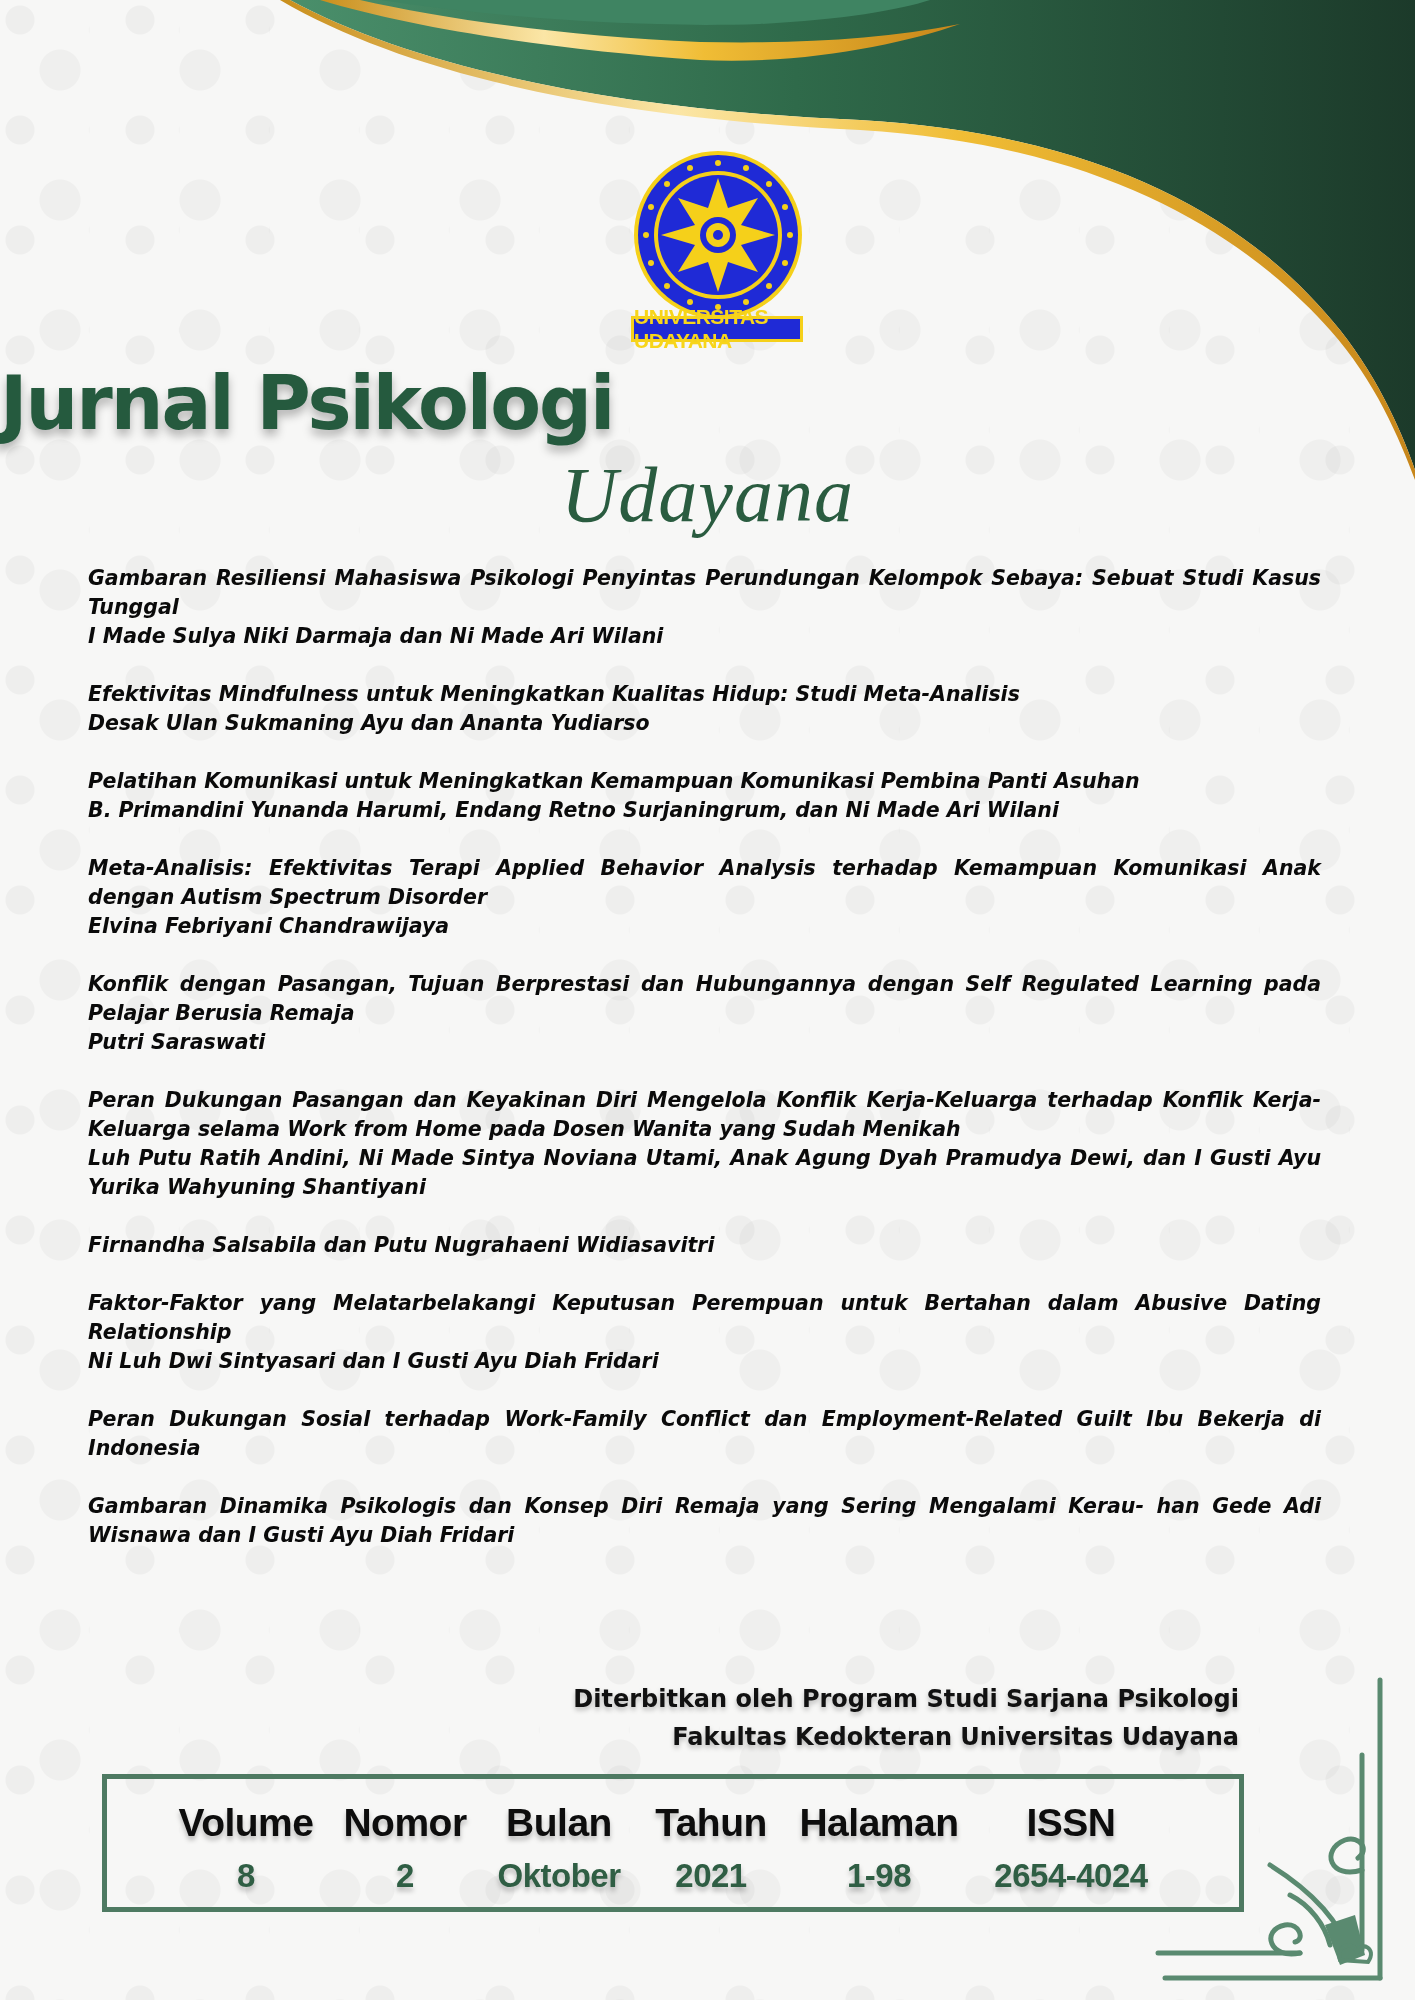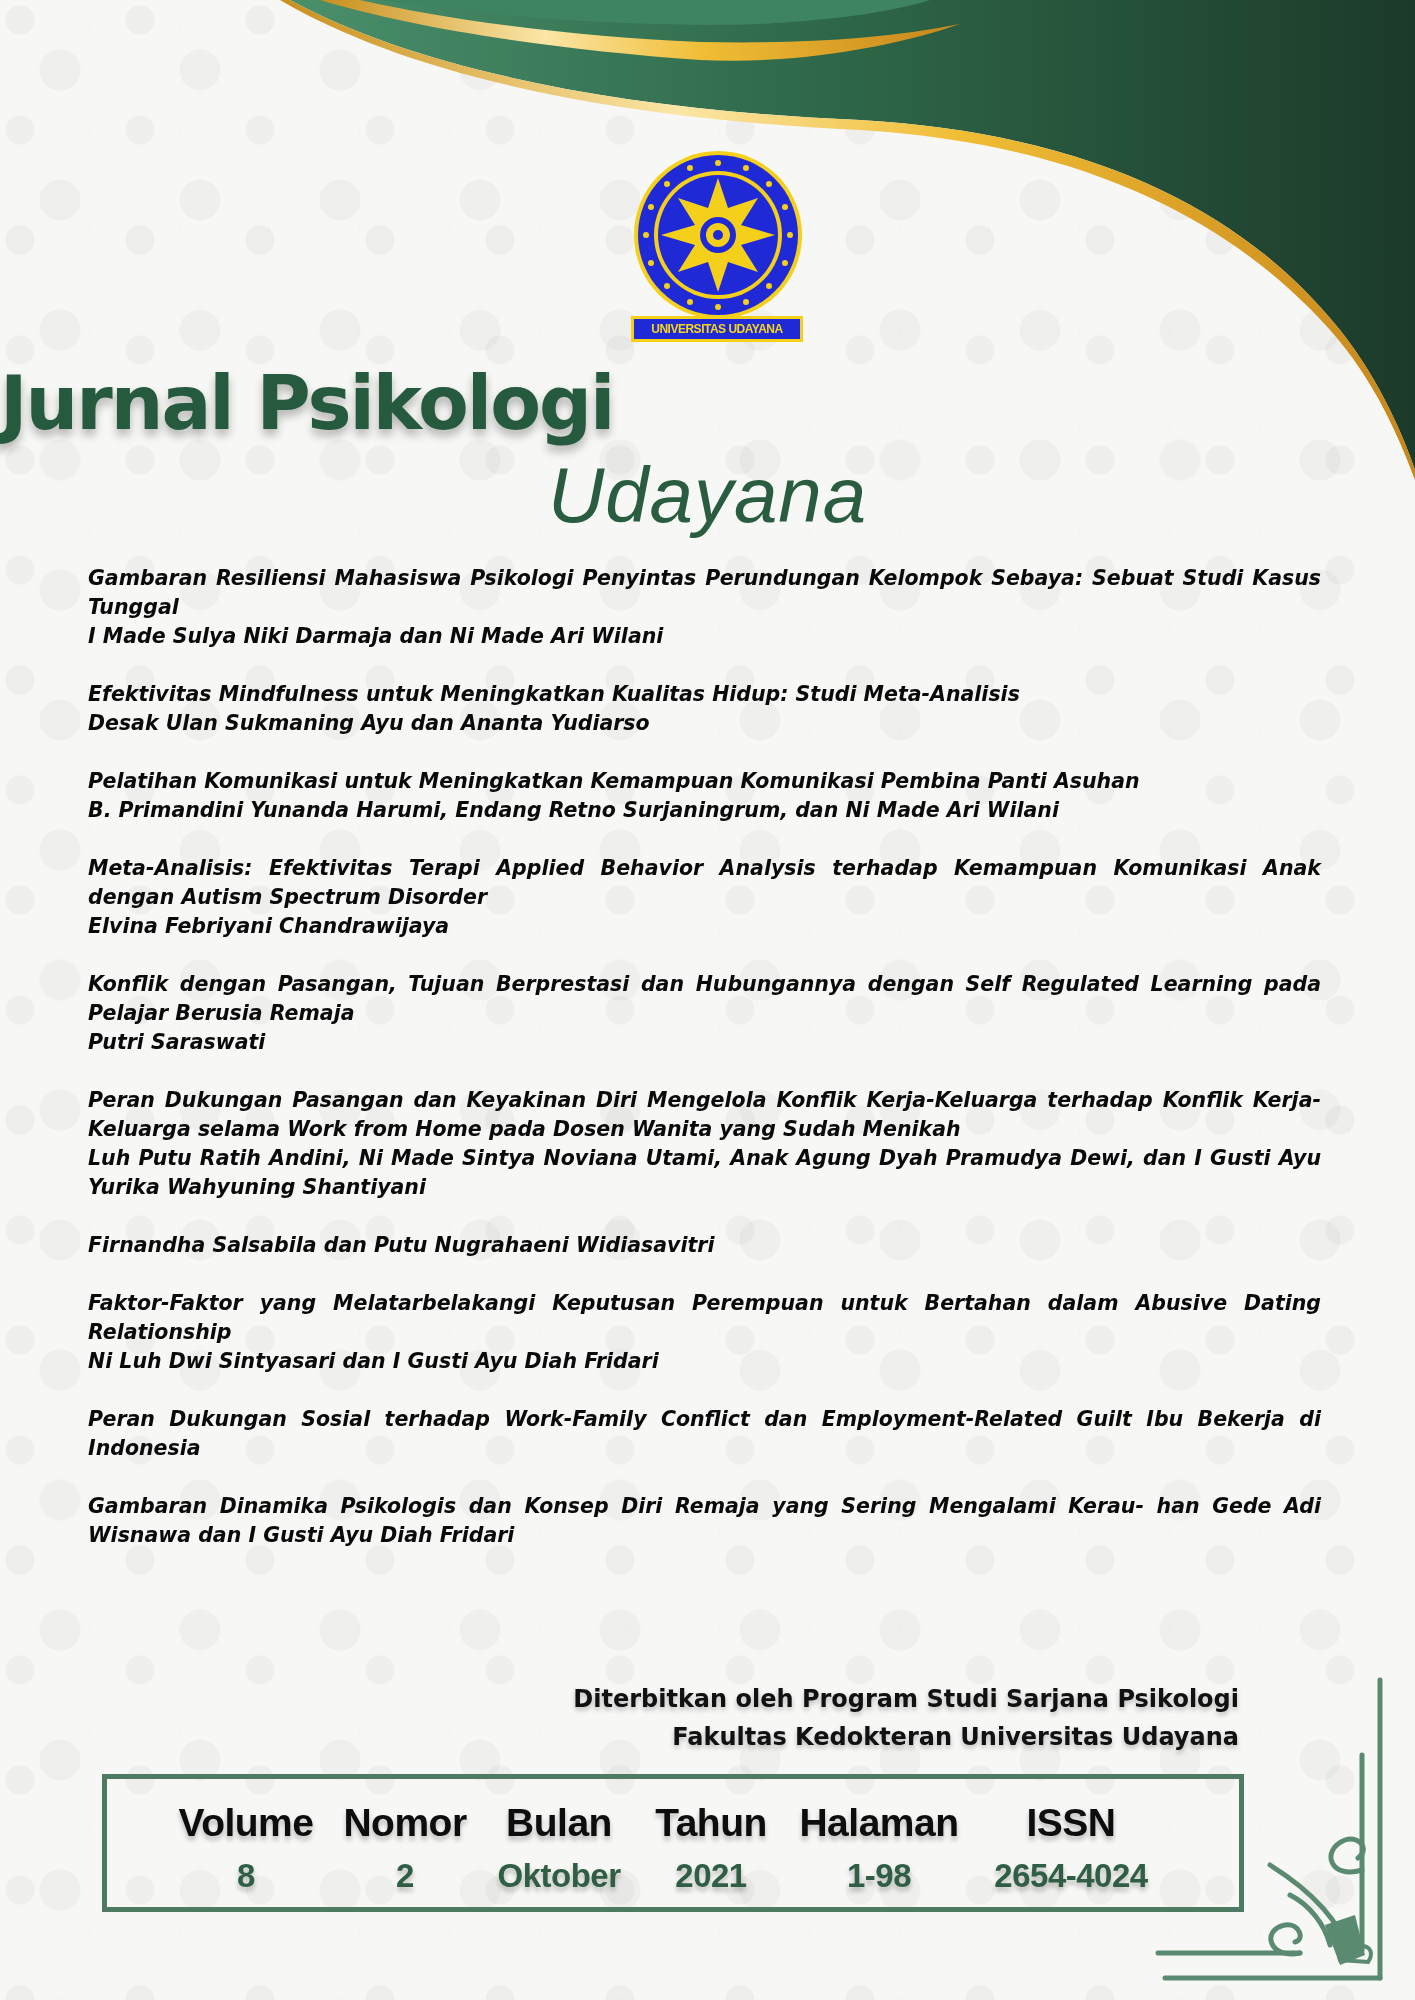--- a/index.html
+++ b/index.html
@@ -15,33 +15,33 @@
       radial-gradient(circle at 20px 20px, rgba(0,0,0,0.035) 0 14px, transparent 15px),
       radial-gradient(circle at 60px 70px, rgba(0,0,0,0.03) 0 20px, transparent 21px),
       radial-gradient(ellipse at 100px 30px, rgba(0,0,0,0.025) 0 10px, transparent 12px);
     background-size: 120px 110px, 140px 130px, 90px 100px;
   }
   .banner { position: absolute; left: 0; top: 0; width: 1415px; height: 480px; z-index: 1; }
   .logo { position: absolute; left: 631px; top: 148px; width: 174px; z-index: 3; }
   .logo-label {
     position: absolute; left: 631px; top: 316px; width: 172px; height: 26px;
     background: #1f2ad6; border: 3px solid #f5d01a; box-sizing: border-box;
-    color: #f7d51b; font-weight: bold; font-size: 12px; letter-spacing: -0.5px;
+    color: #f7d51b; font-weight: bold; font-size: 21px; letter-spacing: -0.5px;
     display: flex; align-items: center; justify-content: center; z-index: 3;
     font-family: "Liberation Sans", sans-serif;
   }
   .title-main {
     position: absolute; left: 0; width: 1415px; top: 360px; text-align: left; z-index: 3;
     font-family: "DejaVu Sans", sans-serif; font-weight: bold; font-size: 74px;
     color: #255a3e; letter-spacing: -2px;
     text-shadow: 0 6px 10px rgba(0,0,0,0.28);
   }
   .title-script {
     position: absolute; left: 0; width: 1415px; top: 450px; text-align: center; z-index: 3;
-    font-family: Liberation Sans, sans-serif; font-style: italic; font-size: 78px;
+    font-family: Liberation Serif, serif; font-style: italic; font-size: 78px;
     color: #2a5c40; letter-spacing: 1px;
   }
   .articles {
     position: absolute; left: 88px; top: 564px; width: 1233px; z-index: 3;
     font-family: "DejaVu Sans", sans-serif; font-style: italic; font-weight: bold;
     font-size: 20.5px; line-height: 29px; color: #0a0a0a; text-align: justify;
   }
   .article { margin-bottom: 29px; }
   .article .a-title, .article .a-authors { display: block; }
   .publisher {

